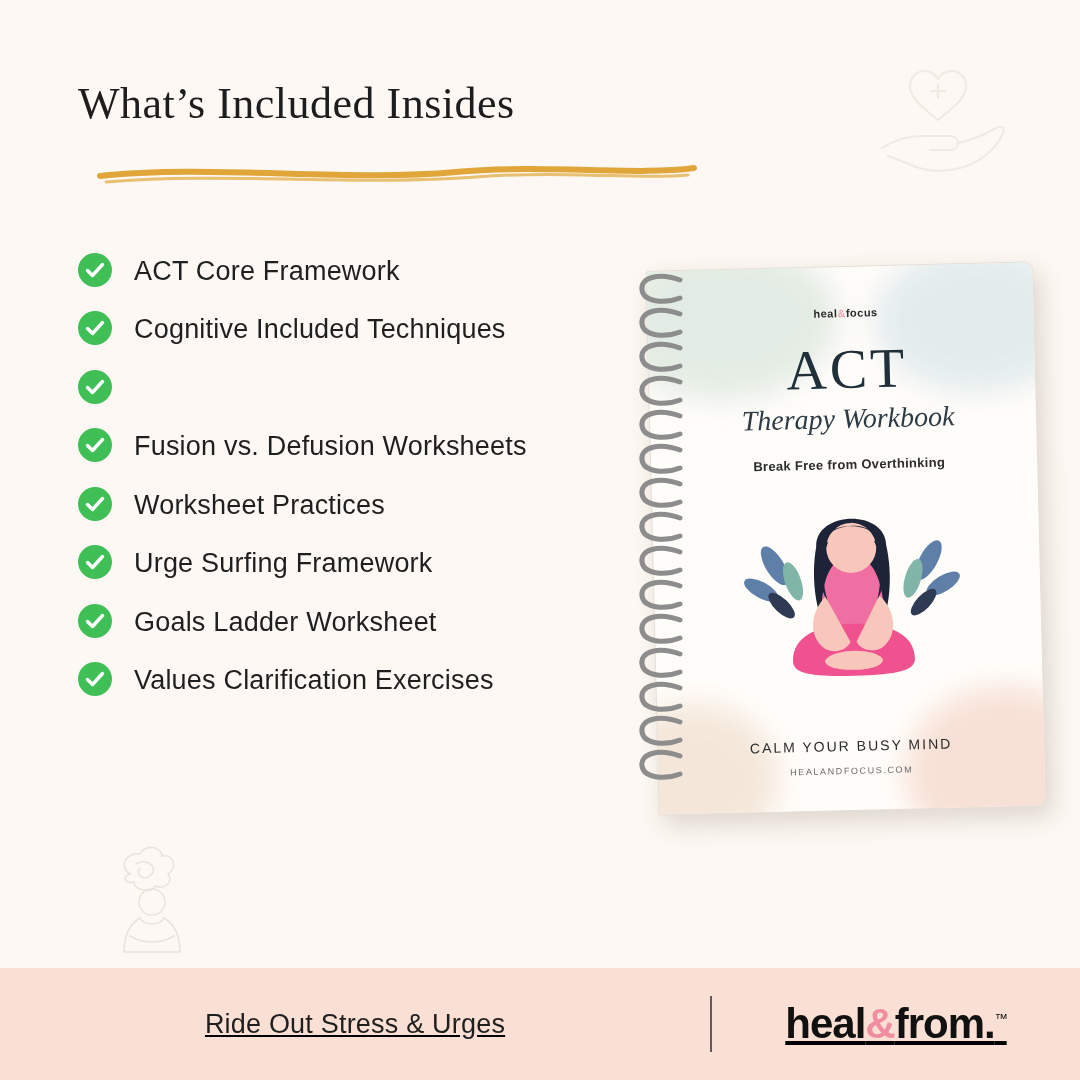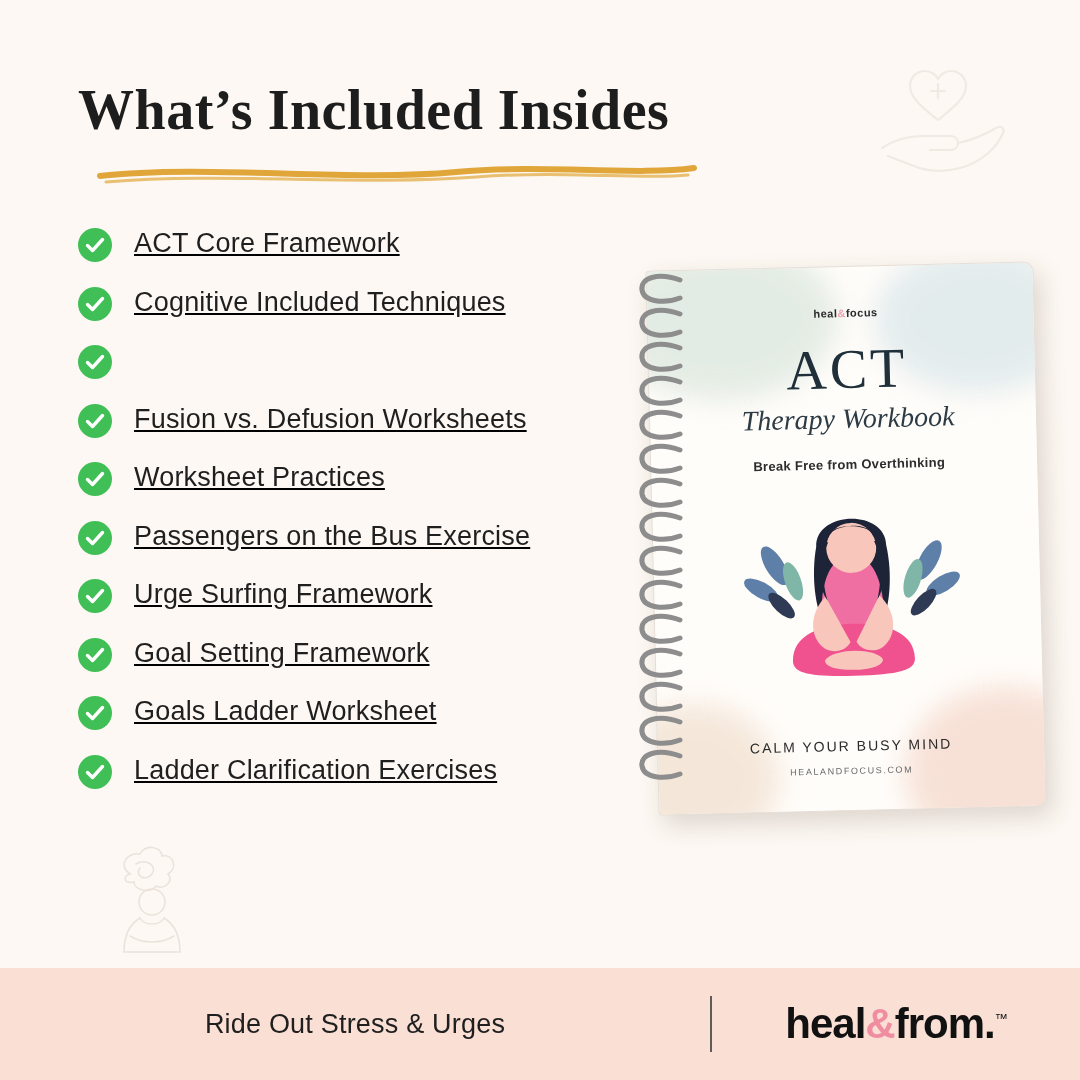--- a/index.html
+++ b/index.html
@@ -13,42 +13,41 @@
     position: relative;
     width: 1080px; height: 1080px;
     background: #fdf8f3;
   }
 
   
   .title {
     position: absolute;
     left: 78px; top: 78px;
     font-family: "Liberation Serif", serif;
-    font-size: 56px;
-    font-weight: 700;
+    font-size: 44px;
+    font-weight: 400;
     color: #1d1d1d;
     letter-spacing: 0.5px;
   }
   .title-underline {
     position: absolute;
     left: 96px; top: 160px;
     width: 604px; height: 26px;
   }
 
   
   .checklist {
     position: absolute;
     left: 78px; top: 228px;
     width: 560px;
   }
   .check-item {
     display: flex;
-    align-items: flex-start;
+    align-items: flex-end;
     height: 58.5px;
-    text-decoration: underline;
   }
   .check-icon {
     width: 34px; height: 34px;
     border-radius: 50%;
     background: #3fbf55;
     flex: 0 0 auto;
     position: relative;
     display: inline-block;
   }
   .check-icon svg { display: block; }
@@ -161,20 +160,21 @@
   }
 
   
   .bottom-bar {
     position: absolute;
     left: 0; bottom: 0;
     width: 1080px; height: 112px;
     background: #fadfd4;
     display: flex;
     align-items: center;
+    text-decoration: underline;
   }
   .bottom-text {
     flex: 0 0 710px;
     text-align: center;
     font-size: 27px;
     color: #1f1f1f;
     letter-spacing: .2px;
   }
   .bottom-div {
     width: 2px; height: 56px;
@@ -267,53 +267,37 @@
           </svg>
       </span>
       <span class="check-label">Worksheet Practices</span>
     </div>
     <div class="check-item">
       <span class="check-icon">
         <svg width="34" height="34" viewBox="0 0 34 34">
             <path d="M9.5,17.5 L14.5,22.5 L24.5,11.5" fill="none" stroke="#ffffff" stroke-width="3.4" stroke-linecap="round" stroke-linejoin="round"></path>
           </svg>
       </span>
-      <span class="check-label">Passengers on the Bus Exercise</span>
-    </div>
-    <div class="check-item">
-      <span class="check-icon">
-        <svg width="34" height="34" viewBox="0 0 34 34">
-            <path d="M9.5,17.5 L14.5,22.5 L24.5,11.5" fill="none" stroke="#ffffff" stroke-width="3.4" stroke-linecap="round" stroke-linejoin="round"></path>
-          </svg>
-      </span>
       <span class="check-label">Urge Surfing Framework</span>
     </div>
     <div class="check-item">
       <span class="check-icon">
         <svg width="34" height="34" viewBox="0 0 34 34">
             <path d="M9.5,17.5 L14.5,22.5 L24.5,11.5" fill="none" stroke="#ffffff" stroke-width="3.4" stroke-linecap="round" stroke-linejoin="round"></path>
           </svg>
       </span>
-      <span class="check-label">Goal Setting Framework</span>
-    </div>
-    <div class="check-item">
-      <span class="check-icon">
-        <svg width="34" height="34" viewBox="0 0 34 34">
-            <path d="M9.5,17.5 L14.5,22.5 L24.5,11.5" fill="none" stroke="#ffffff" stroke-width="3.4" stroke-linecap="round" stroke-linejoin="round"></path>
-          </svg>
-      </span>
       <span class="check-label">Goals Ladder Worksheet</span>
     </div>
     <div class="check-item">
       <span class="check-icon">
         <svg width="34" height="34" viewBox="0 0 34 34">
             <path d="M9.5,17.5 L14.5,22.5 L24.5,11.5" fill="none" stroke="#ffffff" stroke-width="3.4" stroke-linecap="round" stroke-linejoin="round"></path>
           </svg>
       </span>
-      <span class="check-label">Ladder Clarification Exercises</span>
+      <span class="check-label">Values Clarification Exercises</span>
     </div>
   </div>
 
   <div class="book-wrap">
     <div class="book">
       <div class="book-blob blob-a"></div>
       <div class="book-blob blob-b"></div>
       <div class="book-blob blob-c"></div>
       <div class="book-blob blob-d"></div>
 

